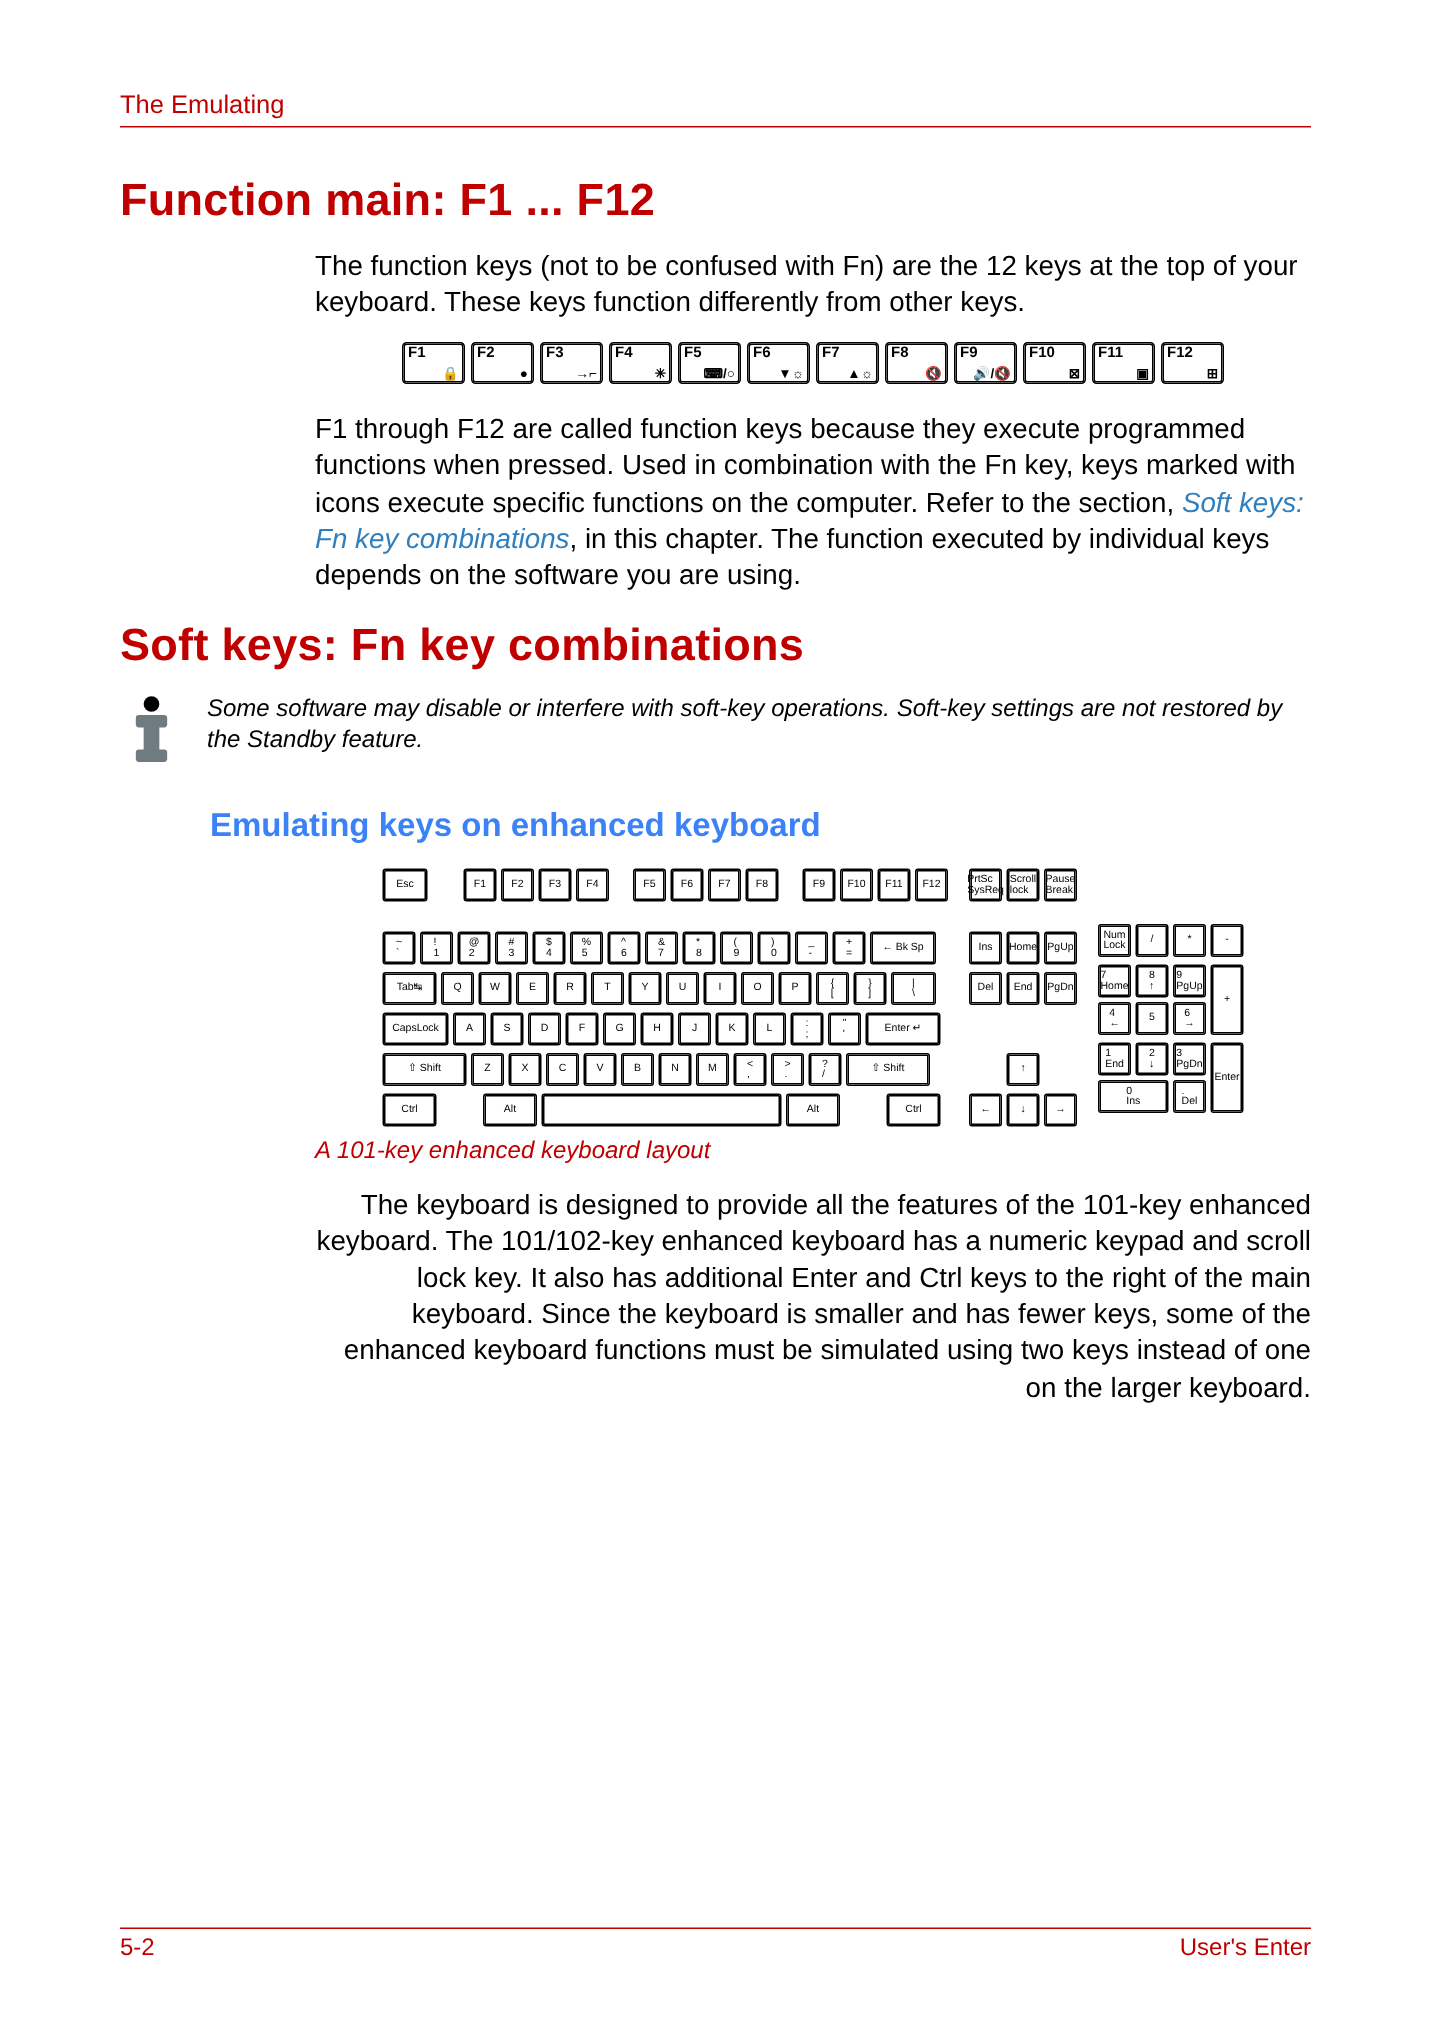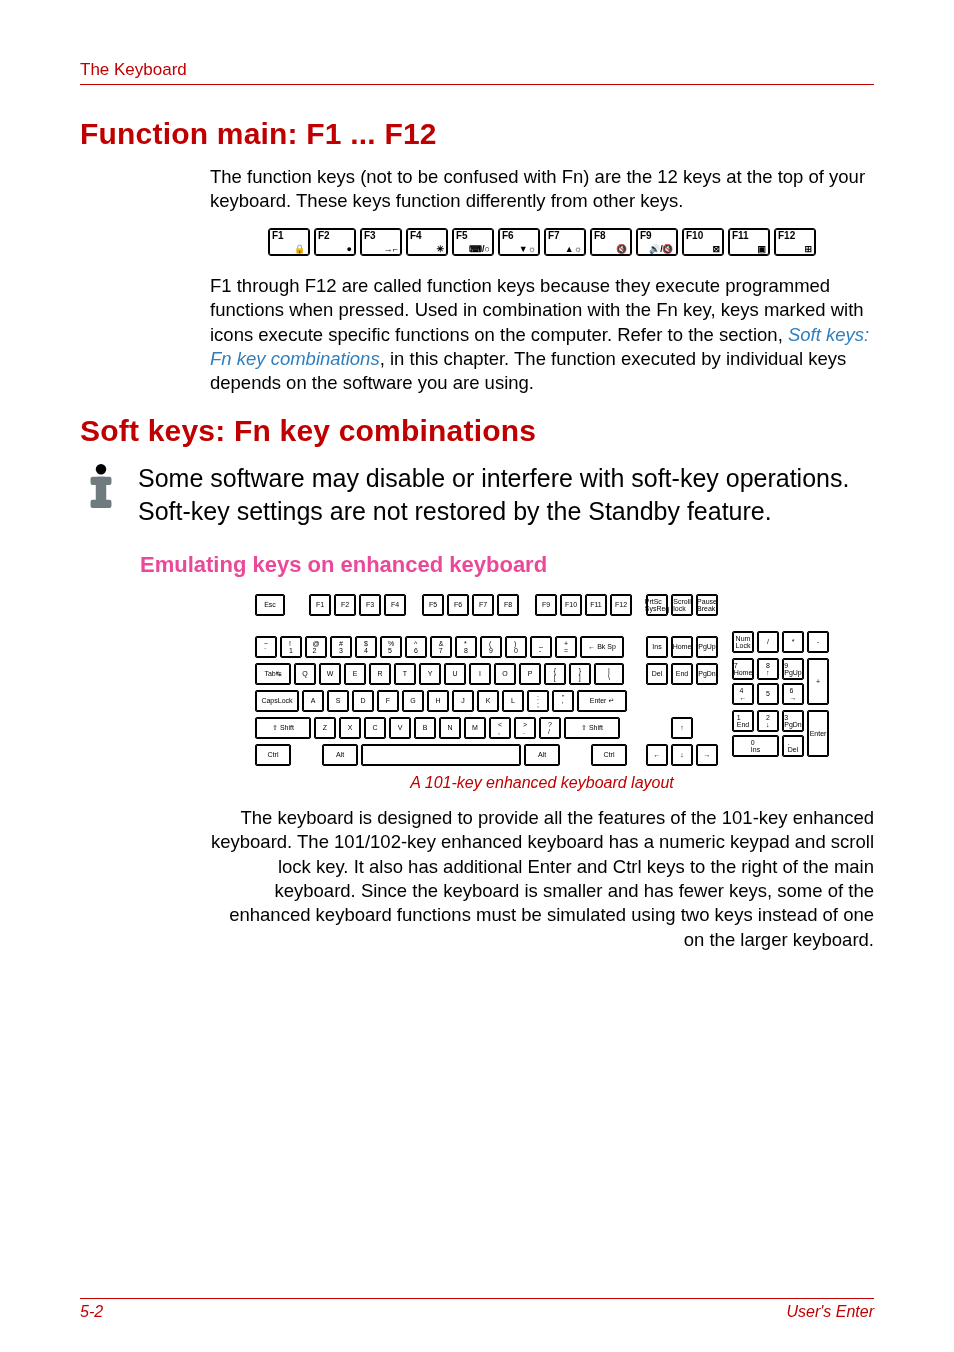--- a/index.html
+++ b/index.html
@@ -1,57 +1,57 @@
 <!DOCTYPE html>
 <html><head>
 <meta charset="utf-8">
 <style>
   * { box-sizing: border-box; margin: 0; padding: 0; }
   html, body { width: 954px; height: 1352px; background: #fff; font-family: Arial, Helvetica, sans-serif; color: #000; }
   .page { position: relative; width: 954px; height: 1352px; padding: 60px 80px 50px 80px; }
   .running-head { color: #c00000; font-size: 17px; margin-bottom: 4px; }
   .hr-top { border: none; border-top: 1.5px solid #c00000; margin-bottom: 32px; }
   h1.red { color: #c00000; font-size: 30px; font-weight: 900; margin: 18px 0 14px 0; letter-spacing: 0.2px; }
-  h2.red { color: #ec4899; font-size: 22px; font-weight: 900; margin: 24px 0 12px 0; }
+  h2.red { color: #3b82f6; font-size: 22px; font-weight: 900; margin: 24px 0 12px 0; }
   .body-block { margin-left: 130px; }
   p.body { font-size: 18.5px; line-height: 1.32; margin-bottom: 10px; }
   .link { color: #2f7fbf; font-style: italic; }
   b { font-weight: 400; }
 
   
   .fn-row { display: flex; justify-content: center; gap: 4px; margin: 14px 0 18px 0; }
   .fkey { border: 1.5px solid #000; border-radius: 3px; width: 42px; height: 28px; position: relative; font-size: 10px; font-weight: 700; padding: 1px 3px; box-shadow: inset 0 0 0 1px #000; }
   .fkey .lbl { position: absolute; top: 1px; left: 3px; }
   .fkey .glyph { position: absolute; bottom: 1px; right: 3px; font-size: 9px; }
 
   
   .note-row { display: flex; align-items: flex-start; gap: 16px; margin: 14px 0 4px 0; }
   .info-icon { flex: 0 0 42px; }
   .info-icon svg { width: 42px; height: 46px; }
-  .note-text { font-size: 25px; line-height: 1.32; flex: 1; }
+  .note-text { font-style: italic; font-size: 16px; line-height: 1.32; flex: 1; }
 
   
   .kbwrap { margin: 16px 0 6px 0; display: flex; justify-content: center; }
   .kb { display: flex; gap: 14px; }
   .kbcol { display: flex; flex-direction: column; gap: 5px; }
   .krow { display: flex; gap: 3px; }
   .k { border: 1.2px solid #000; box-shadow: inset 0 0 0 1px #000; border-radius: 2px; height: 22px; font-size: 7px; display:flex; flex-direction:column; align-items:center; justify-content:center; line-height:1; padding:1px; background:#fff; }
   .w1 { width: 22px; } .w125{width:30px;} .w15{width:36px;} .w175{width:44px;} .w2{width:50px;} .w225{width:56px;} .whuge{width:160px;}
   .gap { height: 10px; }
-  .caption { text-align: center; font-style: italic; color: #c00000; font-size: 16px; margin-top: 8px; }
-
-  .footer { position: absolute; bottom: 31px; left: 80px; right: 80px; font-style: italic; }
+  .caption { text-align: left; font-style: italic; color: #c00000; font-size: 16px; margin-top: 8px; }
+
+  .footer { position: absolute; bottom: 44px; left: 80px; right: 80px; }
   .hr-bot { border: none; border-top: 1.5px solid #c00000; margin-bottom: 4px; }
   .foot-row { display: flex; justify-content: space-between; color: #c00000; font-size: 16px; }
 </style>
 </head>
 <body>
 
 <div class="page">
-  <div class="running-head">The Keyboard</div>
+  <div class="running-head">The Emulating</div>
   <hr class="hr-top">
 
   <h1 class="red">Function main: F1 ... F12</h1>
 
   <div class="body-block">
     <p class="body">
       <span>The function keys (not to be confused with </span><b>Fn</b><span>) are the 12 keys at the top of your keyboard. These keys function differently from other keys.</span>
     </p>
 
     <div class="fn-row" id="fnrow">

